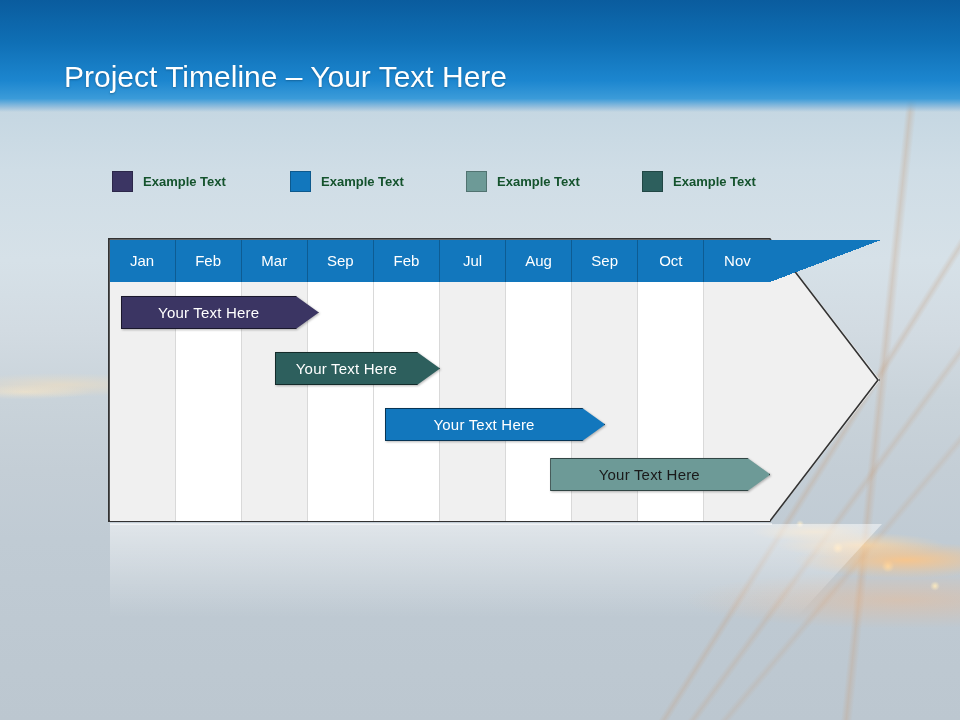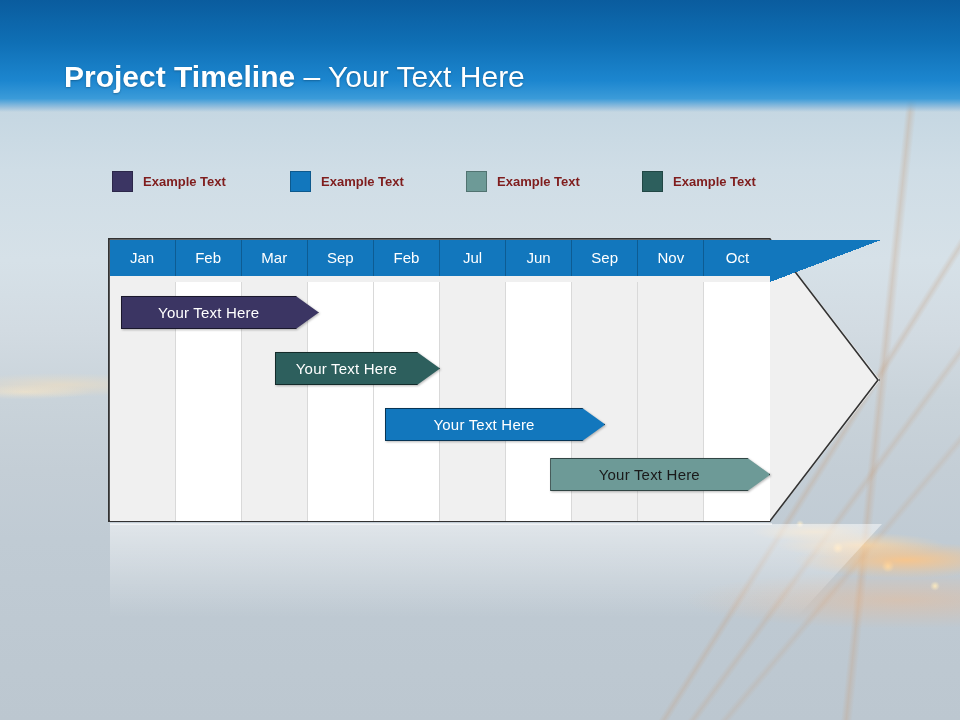--- a/index.html
+++ b/index.html
@@ -41,28 +41,28 @@
   
   #title-band{
     position:absolute; left:0; top:0; width:960px; height:112px;
     background:linear-gradient(180deg,#0a5c9e 0%,#0f6fb5 38%,#1c86cf 72%,#3b9bd9 88%,rgba(120,175,216,.55) 96%,rgba(160,200,225,0) 100%);
   }
   #title-text{
     position:absolute; left:64px; top:60px;
     font-size:30px; color:#ffffff; white-space:nowrap;
     text-shadow:0 1px 2px rgba(0,0,0,.25);
   }
-  #title-text .strong{ font-weight:bold; }
+  #title-text .strong{ font-weight:normal; }
   #title-text .light{ font-weight:normal; }
 
   
   #legend{ position:absolute; left:112px; top:170px; width:720px; height:24px; }
   .legend-item{ position:absolute; top:0; height:22px; display:flex; align-items:center; }
   .legend-swatch{ width:21px; height:21px; border:1px solid rgba(0,0,0,.25); flex:0 0 auto; }
-  .legend-label{ margin-left:10px; font-size:13px; font-weight:bold; color:#7f1d1d; white-space:nowrap; }
+  .legend-label{ margin-left:10px; font-size:13px; font-weight:bold; color:#14532d; white-space:nowrap; }
 
   
   #chart{ position:absolute; left:108px; top:238px; width:772px; height:284px; }
 
   
   #arrow-body{
     position:absolute; left:0; top:0; width:772px; height:284px;
     background:#f0f0f0;
     border:1.5px solid #333;
     clip-path:polygon(0 0, 662px 0, 772px 142px, 662px 284px, 0 284px);
@@ -72,21 +72,21 @@
     pointer-events:none;
   }
 
   
   #grid{ position:absolute; left:1.5px; top:1.5px; width:661px; height:281px; display:flex; }
   .col{ flex:1 1 0; position:relative; }
   .col .cell-body{ position:absolute; left:0; right:0; top:42px; bottom:0; }
   .col.odd .cell-body{ background:#f0f0f0; }
   .col.even .cell-body{ background:#ffffff; }
   .col .cell-head{
-    position:absolute; left:0; right:0; top:0; height:36px;
+    position:absolute; left:0; right:0; top:0; height:42px;
     background:#1277bd;
     border-right:1px solid #0d5c93;
     display:flex; align-items:center; justify-content:center;
     color:#fff; font-size:15px;
   }
   .col:last-child .cell-head{ border-right:none; }
   .col .col-divider{
     position:absolute; right:0; top:42px; bottom:0; width:1px; background:#d9d9d9;
   }
   .col:last-child .col-divider{ background:transparent; }
@@ -191,36 +191,36 @@
         <div class="cell-head">Feb</div>
       </div>
       <div class="col odd">
         <div class="cell-body"></div>
         <div class="col-divider"></div>
         <div class="cell-head">Jul</div>
       </div>
       <div class="col even">
         <div class="cell-body"></div>
         <div class="col-divider"></div>
-        <div class="cell-head">Jun</div>
+        <div class="cell-head">Aug</div>
       </div>
       <div class="col odd">
         <div class="cell-body"></div>
         <div class="col-divider"></div>
         <div class="cell-head">Sep</div>
       </div>
+      <div class="col even">
+        <div class="cell-body"></div>
+        <div class="col-divider"></div>
+        <div class="cell-head">Oct</div>
+      </div>
       <div class="col odd">
         <div class="cell-body"></div>
         <div class="col-divider"></div>
         <div class="cell-head">Nov</div>
-      </div>
-      <div class="col even">
-        <div class="cell-body"></div>
-        <div class="col-divider"></div>
-        <div class="cell-head">Oct</div>
       </div>
     </div>
 
   <div id="bars-layer">
       <div class="bar" style="left: 12.5167px; top: 58px; width: 198.3px;">
         <div class="bar-shape" style="background: rgb(59, 53, 99); clip-path: polygon(0px 0px, 175.3px 0px, 198.3px 50%, 175.3px 100%, 0px 100%);"></div>
         <div class="bar-label" style="color: rgb(255, 255, 255);">Your  Text Here</div>
       </div>
       <div class="bar" style="left: 166.75px; top: 114px; width: 165.25px;">
         <div class="bar-shape" style="background: rgb(45, 95, 93); clip-path: polygon(0px 0px, 142.25px 0px, 165.25px 50%, 142.25px 100%, 0px 100%);"></div>

